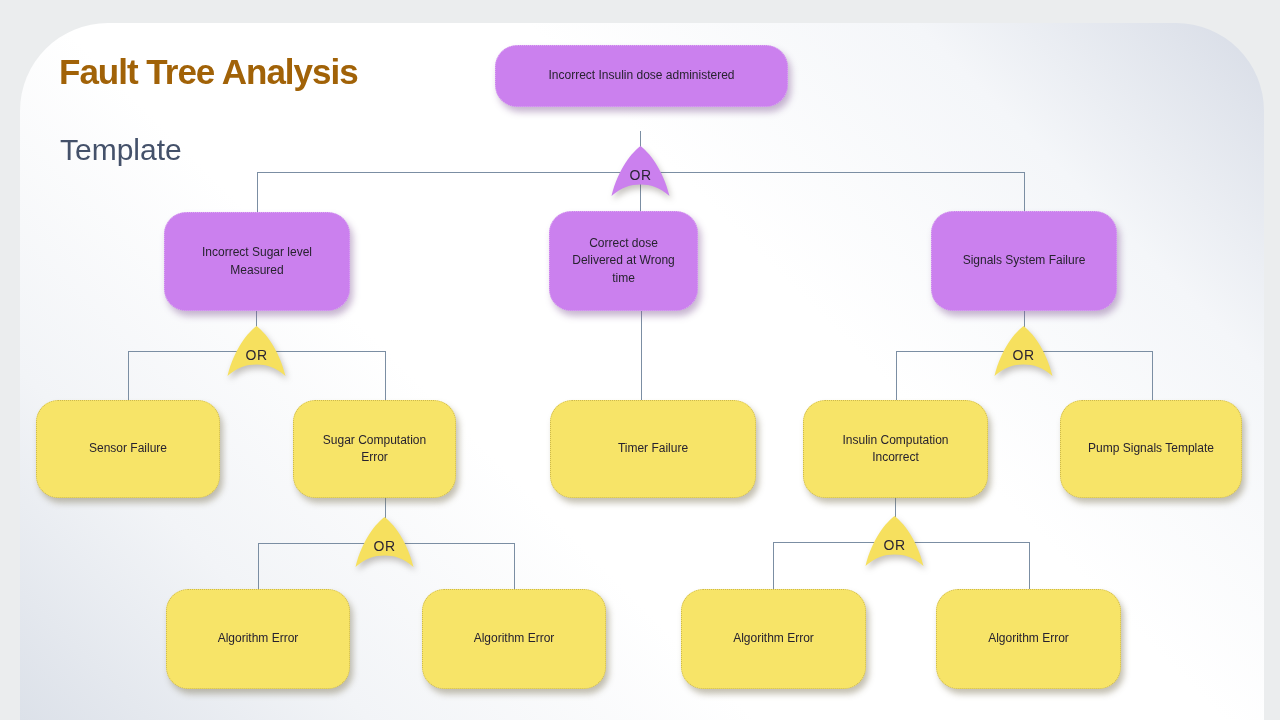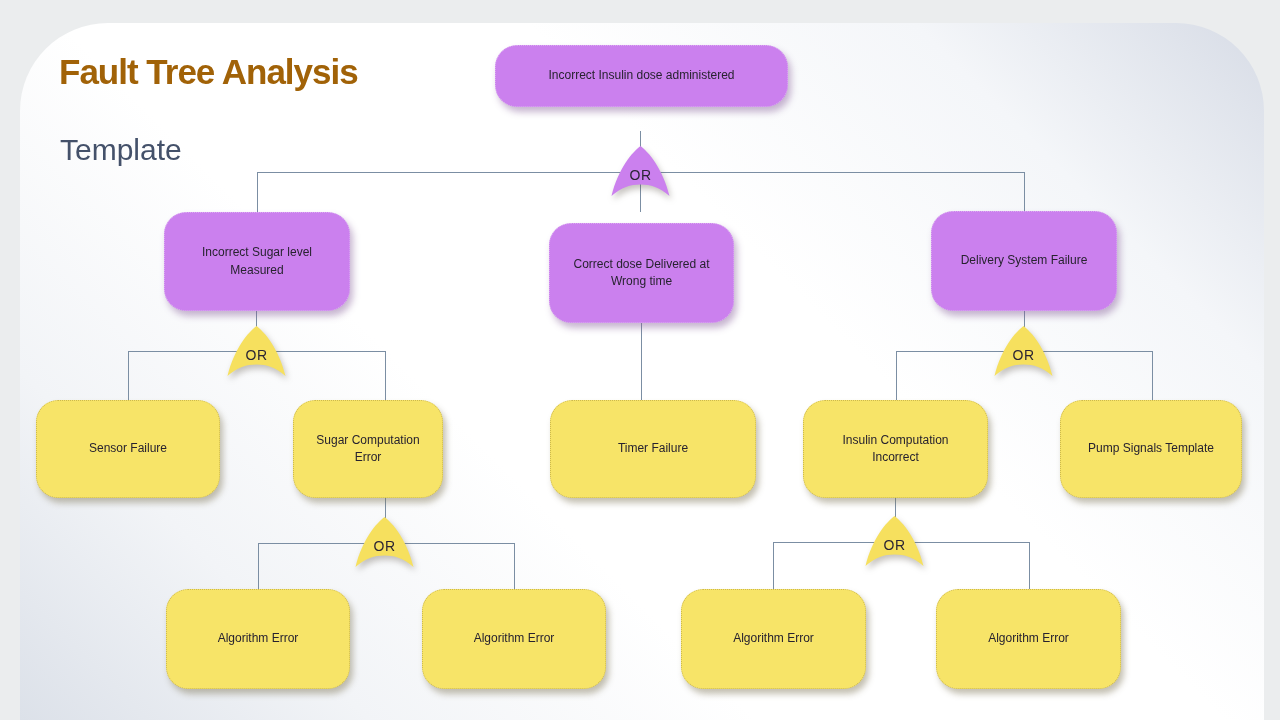--- a/index.html
+++ b/index.html
@@ -96,31 +96,31 @@
     </svg>
     <div class="or">OR</div>
   </div>
 
   <div class="node purple" style="left:495px;top:45px;width:293px;height:62px;">
     <span>Incorrect Insulin dose administered</span>
   </div>
   <div class="node purple" style="left:164px;top:212px;width:186px;height:99px;">
     <span>Incorrect Sugar level Measured</span>
   </div>
-  <div class="node purple" style="left:549px;top:211px;width:185px;height:100px;margin-top:12px;">
+  <div class="node purple" style="left:549px;top:211px;width:149px;height:100px;">
     <span>Correct dose Delivered at Wrong time</span>
   </div>
   <div class="node purple" style="left:931px;top:211px;width:186px;height:100px;">
-    <span>Delivery System Failure</span>
+    <span>Signals System Failure</span>
   </div>
 
   <div class="node yellow" style="left:36px;top:400px;width:184px;height:98px;">
     <span>Sensor Failure</span>
   </div>
-  <div class="node yellow" style="left:293px;top:400px;width:150px;height:98px;">
+  <div class="node yellow" style="left:293px;top:400px;width:163px;height:98px;">
     <span>Sugar Computation Error</span>
   </div>
   <div class="node yellow" style="left:550px;top:400px;width:206px;height:98px;">
     <span>Timer Failure</span>
   </div>
   <div class="node yellow" style="left:803px;top:400px;width:185px;height:98px;text-align:center;">
     <span>Insulin Computation Incorrect</span>
   </div>
   <div class="node yellow" style="left:1060px;top:400px;width:182px;height:98px;">
     <span>Pump Signals Template</span>

